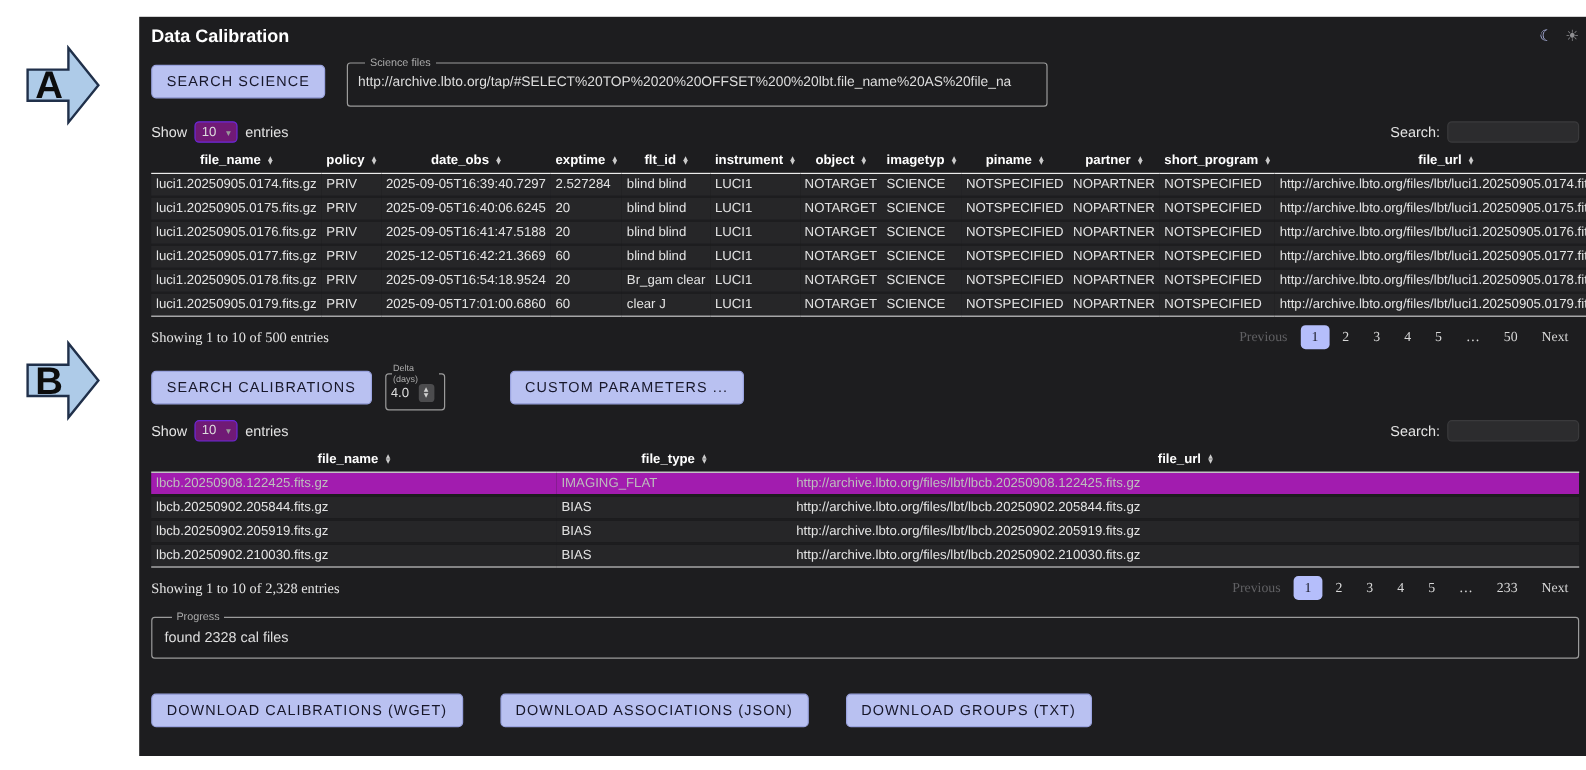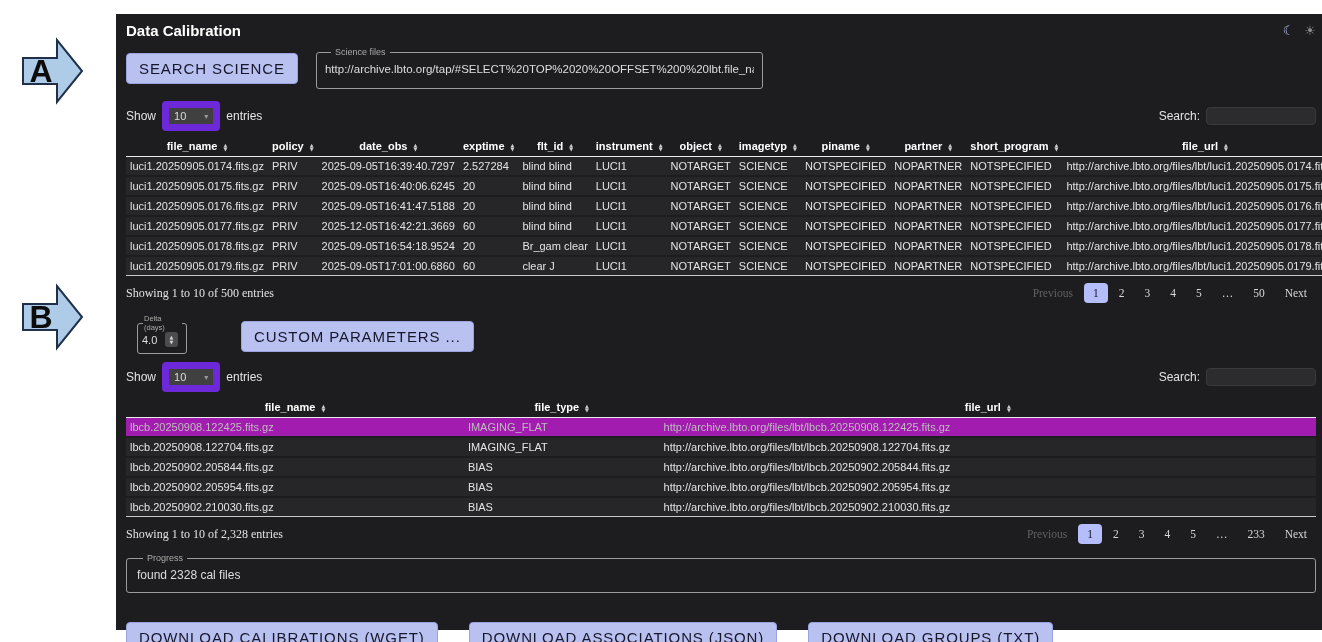--- a/index.html
+++ b/index.html
@@ -10,35 +10,35 @@
   .panel { position:absolute; left:116px; top:14px; width:1210px; height:616px;
            background:#1d1d1f; padding:8px 10px; color:#e3e3e3; }
 
   .top-row { display:flex; justify-content:space-between; align-items:center; }
   .app-title { color:#ffffff; font-size:15px; font-weight:bold; }
   .theme-icons { display:flex; gap:10px; align-items:center; font-family:"DejaVu Sans", sans-serif; }
   .moon { color:#b9c1f1; font-size:13px; cursor:pointer; }
   .sun  { color:#8f8f92; font-size:13px; cursor:pointer; }
 
   .btn { background:#b9c1f1; color:#17172a; border:1px solid #9aa3df; border-radius:4px;
-         padding:6px 12px; font-size:15px; letter-spacing:.9px; cursor:pointer;
+         padding:6px 12px; font-size:12px; letter-spacing:.9px; cursor:pointer;
          font-family:"Liberation Sans", sans-serif; white-space:nowrap; }
 
   .science-row { display:flex; align-items:center; gap:18px; margin-top:8px; }
   fieldset { border:1px solid #9b9b9b; border-radius:3px; background:transparent; }
   legend { font-size:9px; color:#ababab; padding:0 4px; margin-left:6px; }
-  .science-fieldset { width:447px; height:42px; padding:2px 8px 0 8px; }
+  .science-fieldset { width:584px; height:42px; padding:2px 8px 0 8px; }
   .science-fieldset input { width:100%; background:transparent; border:none; outline:none;
          color:#dedede; font-size:11.5px; font-family:"Liberation Sans", sans-serif;
          white-space:nowrap; overflow:hidden; }
 
   .controls-row { display:flex; justify-content:space-between; align-items:center; margin-top:12px; }
   .show-group { display:flex; align-items:center; gap:6px; font-size:12px; color:#e3e3e3; }
-  .select-box { background:#404040; border:7px solid #6d28d9; border-radius:4px; color:#dcdcdc;
-         font-size:11px; padding:2px 5px; display:inline-flex; align-items:center; gap:18px; cursor:pointer; }
+  .select-box { background:#701a75; border:1px solid #6d28d9; border-radius:4px; color:#dcdcdc;
+         font-size:11px; padding:2px 5px; display:inline-flex; align-items:center; gap:8px; cursor:pointer; }
   .select-box .caret { color:#9a9a9a; font-size:8px; font-family:"DejaVu Sans", sans-serif; }
   .search-group { display:flex; align-items:center; gap:6px; font-size:12px; color:#e3e3e3; }
   .search-input { background:#2c2c2e; border:1px solid #3a3a3c; border-radius:4px;
          width:110px; height:18px; color:#e0e0e0; padding:0 6px; outline:none; }
 
   table { width:100%; border-collapse:collapse; margin-top:6px; font-size:11px; table-layout:auto; }
   th { font-weight:bold; color:#ffffff; padding:3px 4px 4px 4px; border-bottom:1px solid #ececec;
        white-space:nowrap; text-align:center; cursor:pointer; }
   td { color:#e3e3e3; padding:3px 4px; white-space:nowrap; overflow:hidden; text-overflow:ellipsis; }
   tbody tr { background:#262628; border-bottom:2px solid #1d1d1f; }
@@ -286,20 +286,21 @@
           <span class="page">3</span>
           <span class="page">4</span>
           <span class="page">5</span>
           <span class="page ellipsis">…</span>
           <span class="page">50</span>
           <span class="page">Next</span>
         </div>
     </div>
 
     <div class="calib-row">
+      <button class="btn">SEARCH CALIBRATIONS</button>
       <fieldset class="delta-fieldset">
         <legend>Delta (days)</legend>
         <div class="delta-body">
           <input class="delta-input" type="text" value="4.0" style="">
           <span class="spinner">
               <i>▲</i>
               <i>▼</i>
             </span>
         </div>
       </fieldset>
@@ -338,33 +339,28 @@
               </span></th>
           </tr>
         </thead>
       <tbody>
           <tr class="highlight">
             <td>lbcb.20250908.122425.fits.gz</td>
             <td>IMAGING_FLAT</td>
             <td>http://archive.lbto.org/files/lbt/lbcb.20250908.122425.fits.gz</td>
           </tr>
           <tr>
-            <td>lbcb.20250908.122704.fits.gz</td>
-            <td>IMAGING_FLAT</td>
-            <td>http://archive.lbto.org/files/lbt/lbcb.20250908.122704.fits.gz</td>
-          </tr>
-          <tr>
             <td>lbcb.20250902.205844.fits.gz</td>
             <td>BIAS</td>
             <td>http://archive.lbto.org/files/lbt/lbcb.20250902.205844.fits.gz</td>
           </tr>
           <tr>
-            <td>lbcb.20250902.205954.fits.gz</td>
+            <td>lbcb.20250902.205919.fits.gz</td>
             <td>BIAS</td>
-            <td>http://archive.lbto.org/files/lbt/lbcb.20250902.205954.fits.gz</td>
+            <td>http://archive.lbto.org/files/lbt/lbcb.20250902.205919.fits.gz</td>
           </tr>
           <tr>
             <td>lbcb.20250902.210030.fits.gz</td>
             <td>BIAS</td>
             <td>http://archive.lbto.org/files/lbt/lbcb.20250902.210030.fits.gz</td>
           </tr>
         </tbody>
     </table>
 
     <div class="footer-row">

